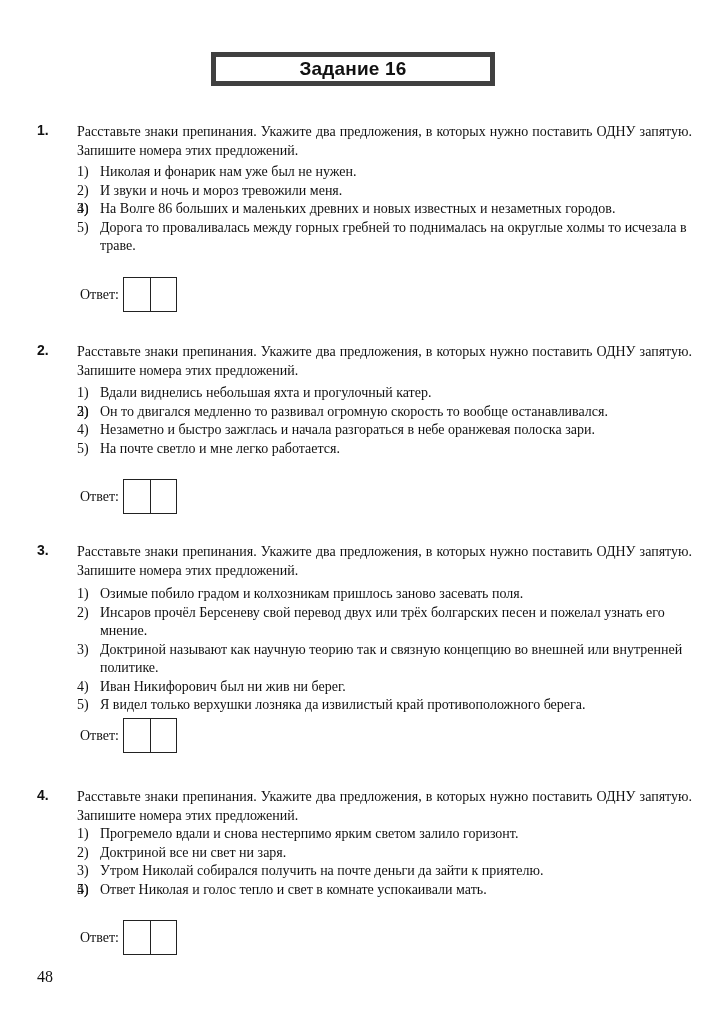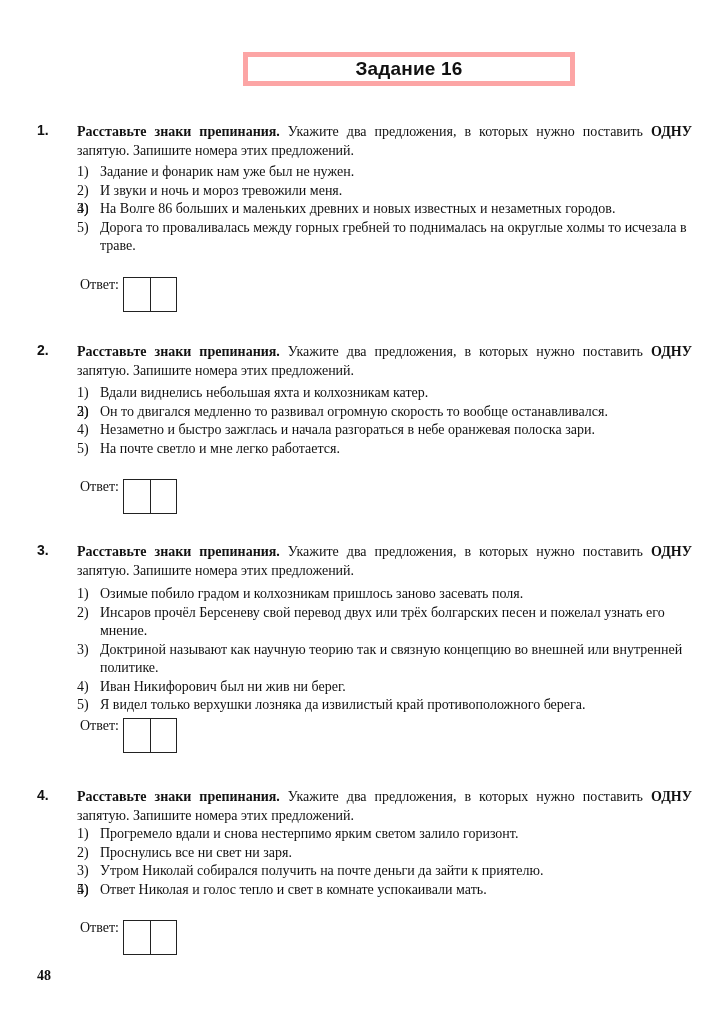--- a/index.html
+++ b/index.html
@@ -12,28 +12,27 @@
       height: 1024px;
       position: relative;
       overflow: hidden;
       color: #111111;
       font-family: "Liberation Serif", "DejaVu Serif", serif;
     }
     .title-box {
       position: absolute;
       left: 211px;
       top: 52px;
-      width: 332px;
+      width: 284px;
       height: 34px;
-      border: 5px solid #fca5a5;
+      border: 5px solid #404040;
       box-sizing: border-box;
       display: flex;
       align-items: center;
       justify-content: center;
-      margin-left: 32px;
     }
     .title-box span {
       font-family: "Liberation Sans", "DejaVu Sans", sans-serif;
       font-weight: bold;
       font-size: 19px;
       letter-spacing: 0.2px;
     }
     .task {
       position: absolute;
       left: 0;
@@ -49,21 +48,21 @@
     }
     .task-prompt {
       position: absolute;
       left: 77px;
       top: 0;
       width: 615px;
       font-size: 14px;
       line-height: 19px;
       text-align: justify;
     }
-    .task-prompt b { font-weight: bold; }
+    .task-prompt b { font-weight: normal; }
     .options {
       position: absolute;
       left: 77px;
       width: 620px;
       margin: 0;
       padding: 0;
       list-style: none;
       font-size: 14px;
       line-height: 18.5px;
     }
@@ -73,21 +72,21 @@
     }
     .options li .num {
       position: absolute;
       left: 0;
       top: 0;
     }
     .answer {
       position: absolute;
       left: 80px;
       display: flex;
-      align-items: flex-start;
+      align-items: center;
     }
     .answer .label {
       font-size: 14px;
       margin-right: 4px;
     }
     .answer .cells {
       display: flex;
       border: 1px solid #222;
       height: 33px;
     }
@@ -96,59 +95,59 @@
       height: 33px;
       box-sizing: border-box;
     }
     .answer .cell + .cell {
       border-left: 1px solid #222;
     }
     .page-number {
       position: absolute;
       left: 37px;
       top: 968px;
-      font-size: 14px;
-      font-weight: bold;
+      font-size: 16px;
+      font-weight: normal;
     }
   </style>
 </head>
 <body>
 
 <div class="title-box">
   <span>Задание 16</span>
 </div>
 
 <section class="task" style="top:122px;">
   <div class="task-num">1.</div>
   <div class="task-prompt">
     <b>Расставьте знаки препинания.</b><span> Укажите два предложения, в которых нужно поставить </span><b>ОДНУ</b><span> запятую. Запишите номера этих предложений.</span>
   </div>
   <ol class="options" style="top:41px;">
-    <li><span class="num">1)</span><span>Задание и фонарик нам уже был не нужен.</span></li>
+    <li><span class="num">1)</span><span>Николая и фонарик нам уже был не нужен.</span></li>
     <li><span class="num">2)</span><span>И звуки и ночь и мороз тревожили меня.</span></li>
     <li><span class="num">3)</span></li>
     <li><span class="num">4)</span><span>На Волге 86 больших и маленьких древних и новых известных и незаметных городов.</span></li>
     <li><span class="num">5)</span><span>Дорога то проваливалась между горных гребней то поднималась на округлые холмы то исчезала в траве.</span></li>
   </ol>
   <div class="answer" style="top:155px;">
     <span class="label">Ответ:</span>
     <div class="cells">
       <div class="cell"></div>
       <div class="cell"></div>
     </div>
   </div>
 </section>
 
 <section class="task" style="top:342px;">
   <div class="task-num">2.</div>
   <div class="task-prompt">
     <b>Расставьте знаки препинания.</b><span> Укажите два предложения, в которых нужно поставить </span><b>ОДНУ</b><span> запятую. Запишите номера этих предложений.</span>
   </div>
   <ol class="options" style="top:42px;">
-    <li><span class="num">1)</span><span>Вдали виднелись небольшая яхта и колхозникам катер.</span></li>
+    <li><span class="num">1)</span><span>Вдали виднелись небольшая яхта и прогулочный катер.</span></li>
     <li><span class="num">2)</span></li>
     <li><span class="num">3)</span><span>Он то двигался медленно то развивал огромную скорость то вообще останавливался.</span></li>
     <li><span class="num">4)</span><span>Незаметно и быстро зажглась и начала разгораться в небе оранжевая полоска зари.</span></li>
     <li><span class="num">5)</span><span>На почте светло и мне легко работается.</span></li>
   </ol>
   <div class="answer" style="top:137px;">
     <span class="label">Ответ:</span>
     <div class="cells">
       <div class="cell"></div>
       <div class="cell"></div>
@@ -177,21 +176,21 @@
   </div>
 </section>
 
 <section class="task" style="top:787px;">
   <div class="task-num">4.</div>
   <div class="task-prompt">
     <b>Расставьте знаки препинания.</b><span> Укажите два предложения, в которых нужно поставить </span><b>ОДНУ</b><span> запятую. Запишите номера этих предложений.</span>
   </div>
   <ol class="options" style="top:38px;">
     <li><span class="num">1)</span><span>Прогремело вдали и снова нестерпимо ярким светом залило горизонт.</span></li>
-    <li><span class="num">2)</span><span>Проснулись все ни свет ни заря.</span></li>
+    <li><span class="num">2)</span><span>Доктриной все ни свет ни заря.</span></li>
     <li><span class="num">3)</span><span>Утром Николай собирался получить на почте деньги да зайти к приятелю.</span></li>
     <li><span class="num">4)</span></li>
     <li><span class="num">5)</span><span>Ответ Николая и голос тепло и свет в комнате успокаивали мать.</span></li>
   </ol>
   <div class="answer" style="top:133px;">
     <span class="label">Ответ:</span>
     <div class="cells">
       <div class="cell"></div>
       <div class="cell"></div>
     </div>

